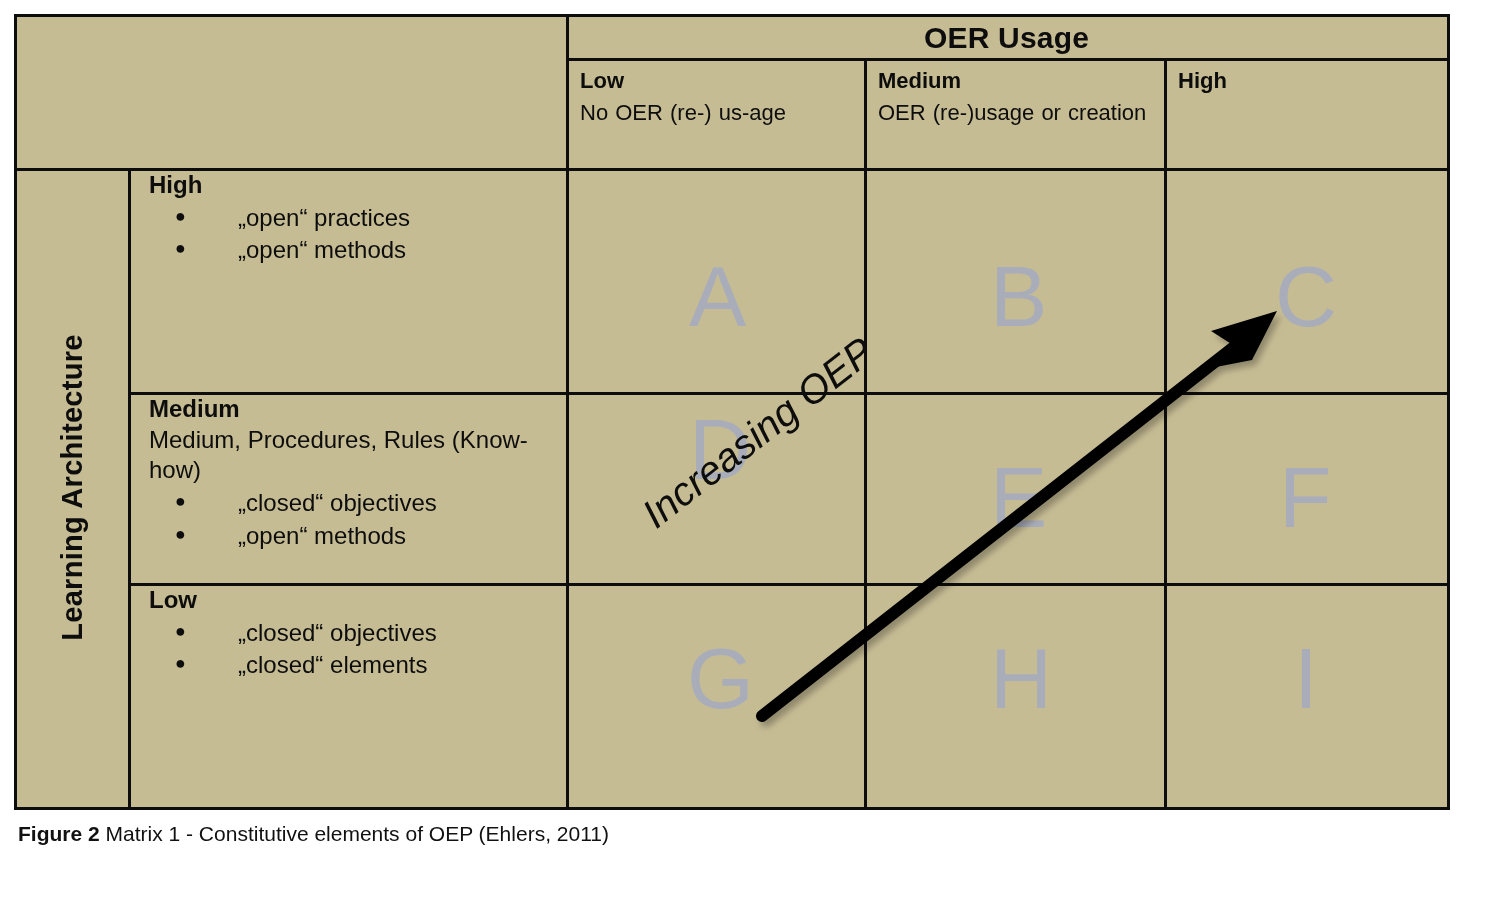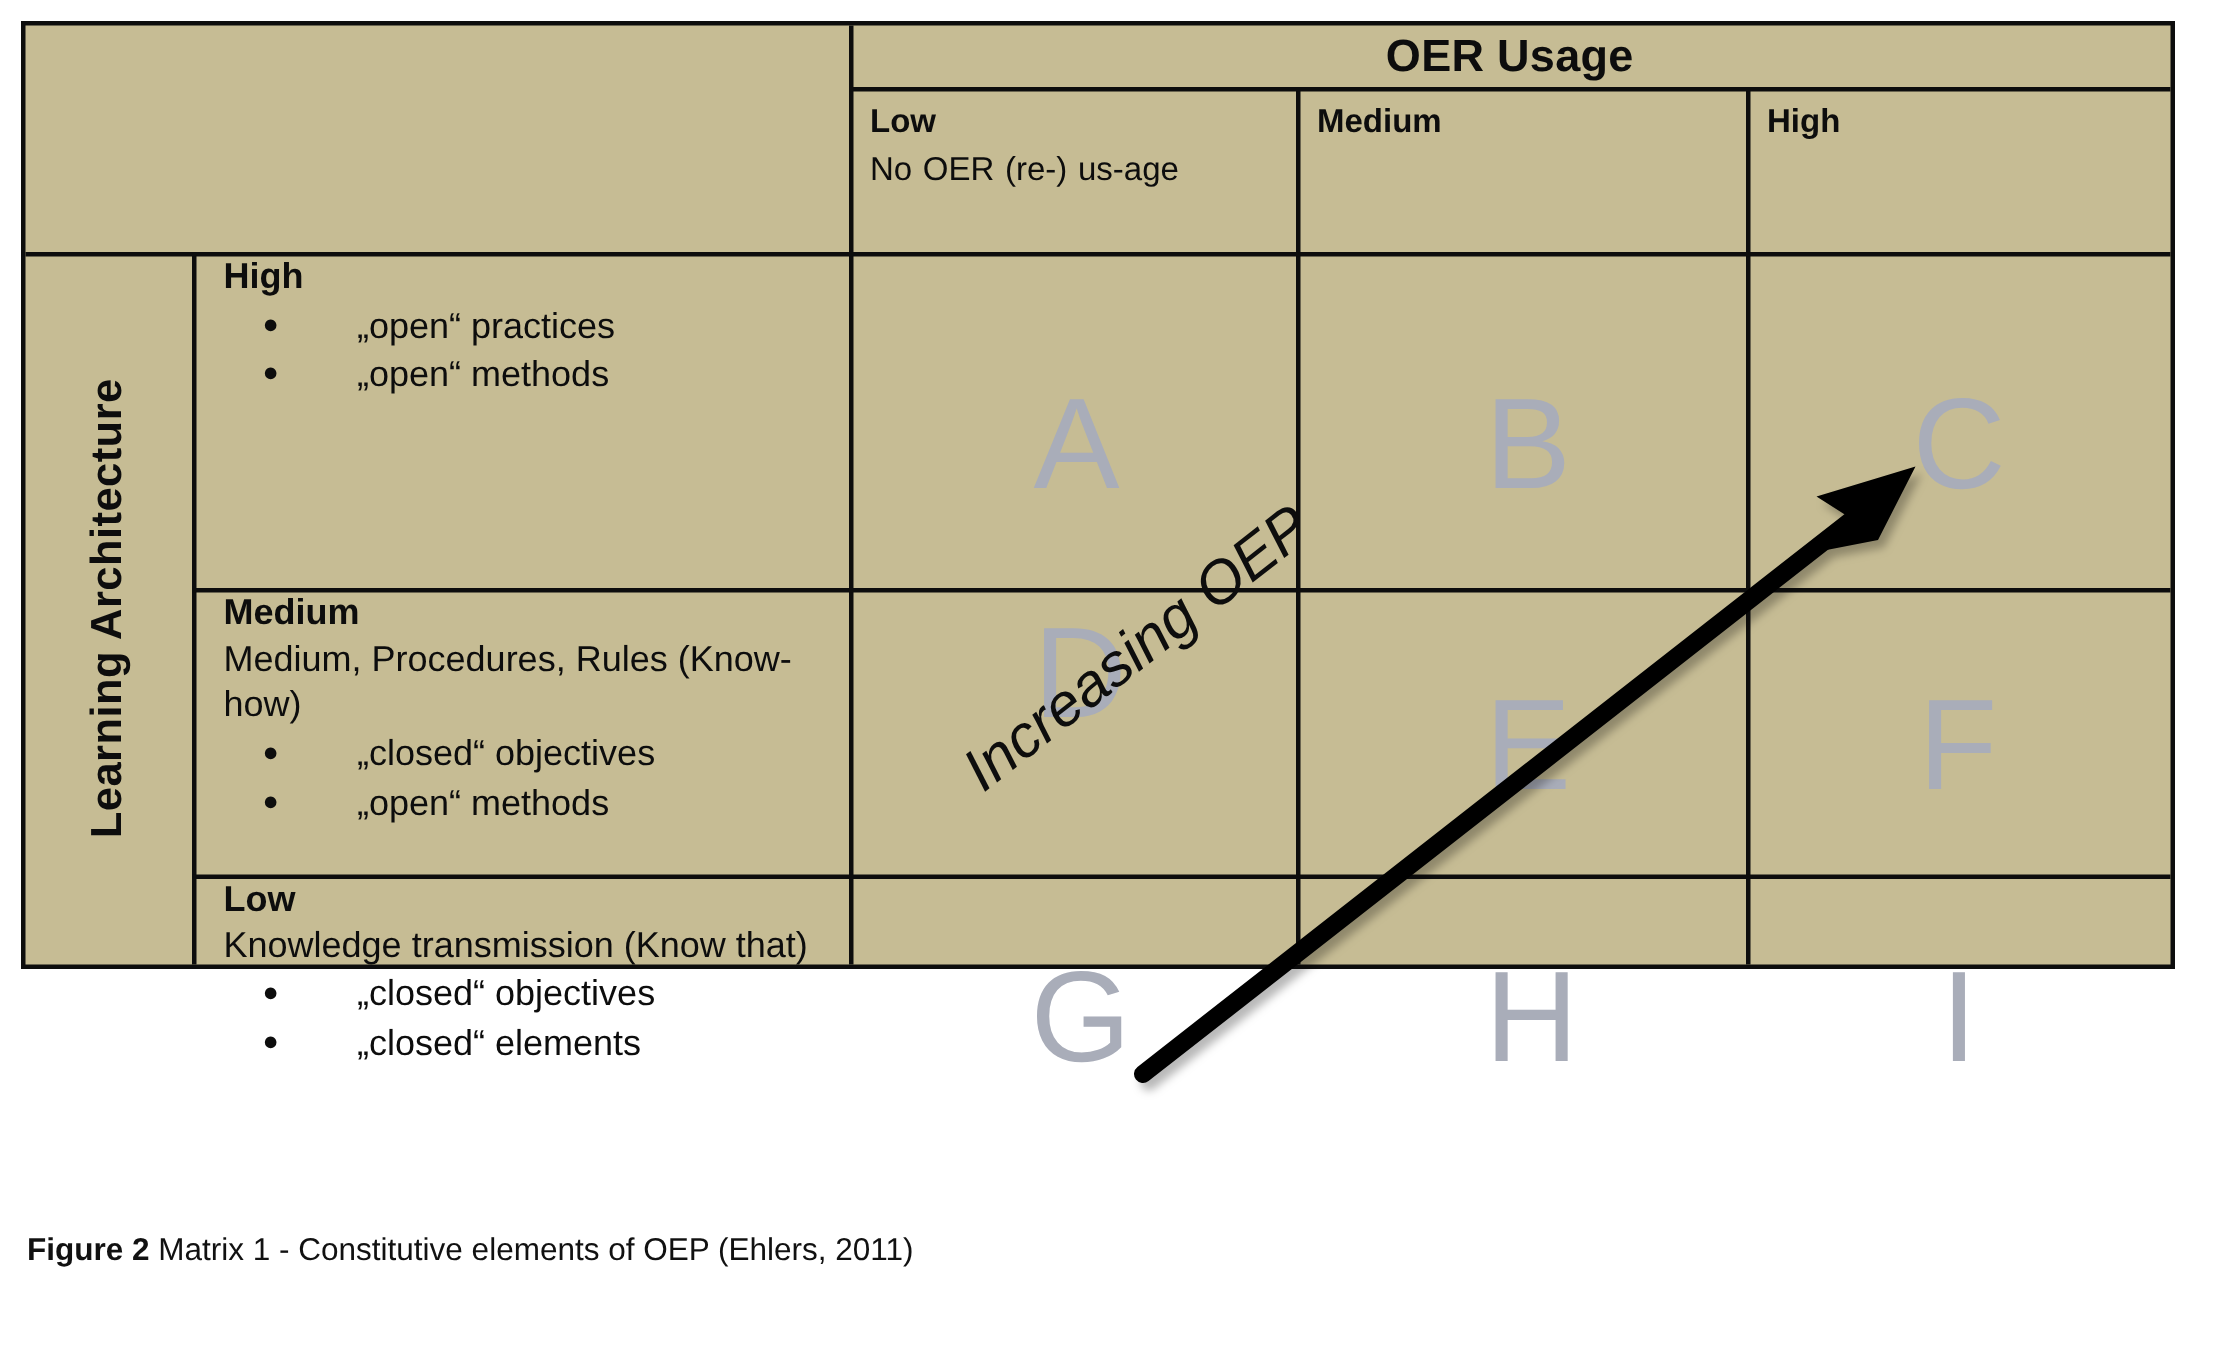--- a/index.html
+++ b/index.html
@@ -21,21 +21,21 @@
     width: 1488px;
     height: 904px;
   }
 
   
   #matrix {
     position: absolute;
     left: 14px;
     top: 14px;
     width: 1436px;
-    height: 632px;
+    height: 796px;
     background: #c6bc94;
     border: 3px solid #0d0d0d;
     box-sizing: border-box;
     padding-left: 40px;
   }
 
   .grid {
     position: absolute;
     left: 0; top: 0;
     width: 100%;
@@ -217,20 +217,21 @@
     </div>
 
     <div id="oer-usage-header">OER Usage</div>
 
     <div class="subhead" id="sub-low">
       <span class="lvl">Low</span>
       <span class="desc">No OER (re-) us-age</span>
     </div>
     <div class="subhead" id="sub-medium">
       <span class="lvl">Medium</span>
+      <span class="desc">OER (re-)usage or creation</span>
     </div>
     <div class="subhead" id="sub-high">
       <span class="lvl">High</span>
     </div>
 
     <div id="axis-label-cell">
       <div id="axis-label-text">Learning Architecture</div>
     </div>
 
     <div class="row-desc" id="desc-high">
@@ -245,21 +246,20 @@
       <span class="lvl">Medium</span>
       <span class="body">Medium, Procedures, Rules (Know-how)</span>
       <ul>
         <li><span class="bullet">●</span><span>„closed“ objectives</span></li>
         <li><span class="bullet">●</span><span>„open“ methods</span></li>
       </ul>
     </div>
 
     <div class="row-desc" id="desc-low">
       <span class="lvl">Low</span>
-      <span class="body">Knowledge transmission (Know that)</span>
       <ul>
         <li><span class="bullet">●</span><span>„closed“ objectives</span></li>
         <li><span class="bullet">●</span><span>„closed“ elements</span></li>
       </ul>
     </div>
 
     <div class="cell-letter" style="left:672px; top:236px;">A</div>
     <div class="cell-letter" style="left:973px; top:236px;">B</div>
     <div class="cell-letter" style="left:1258px; top:236px;">C</div>
 

